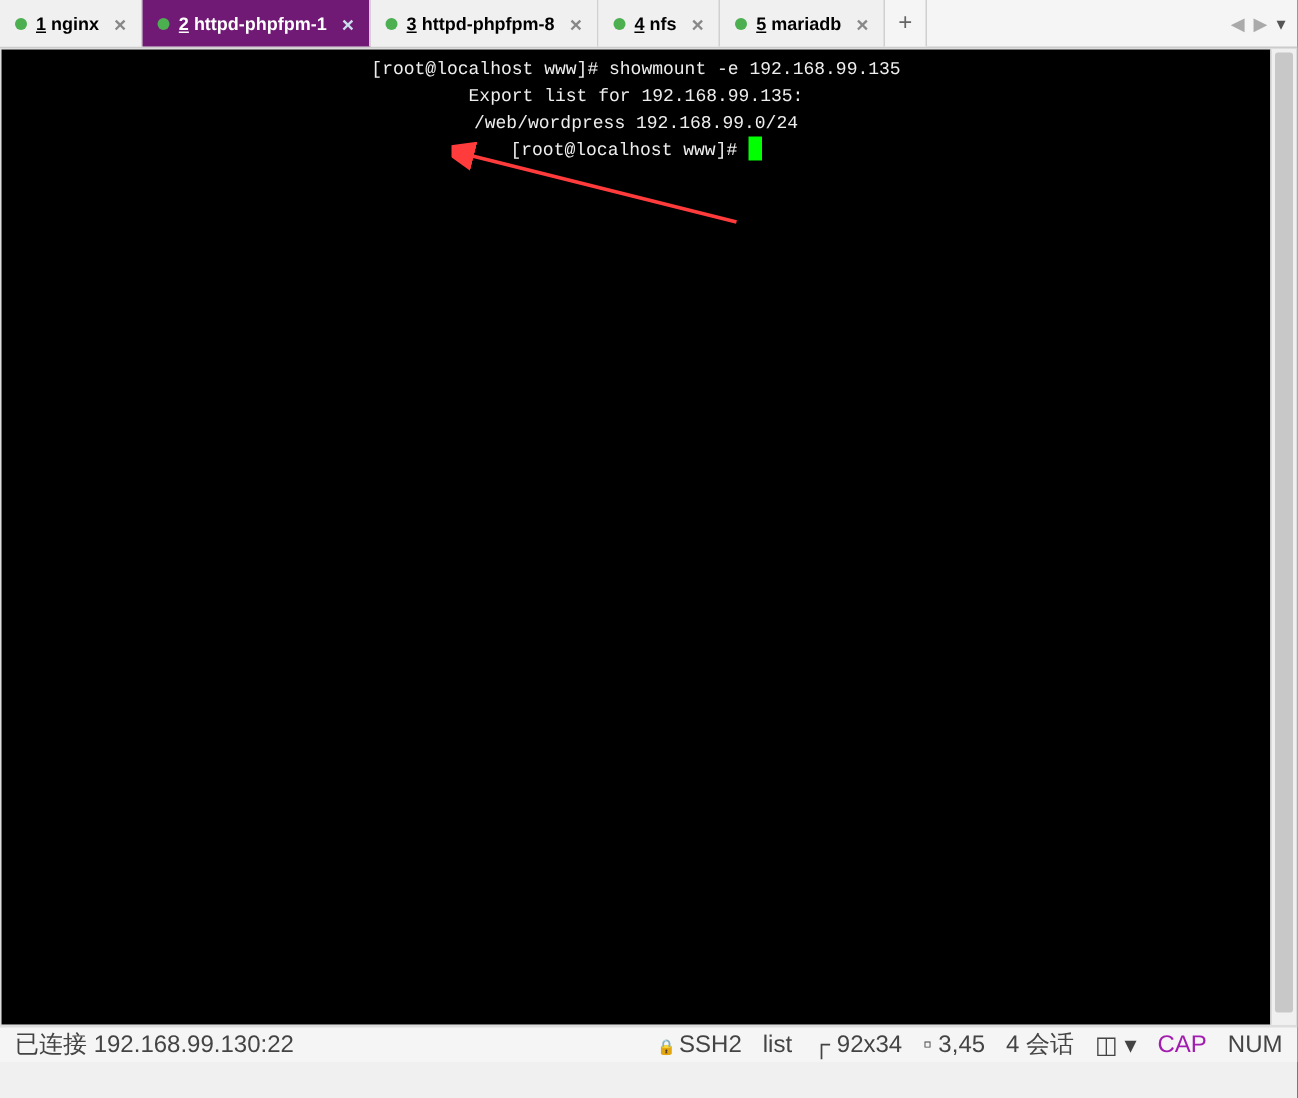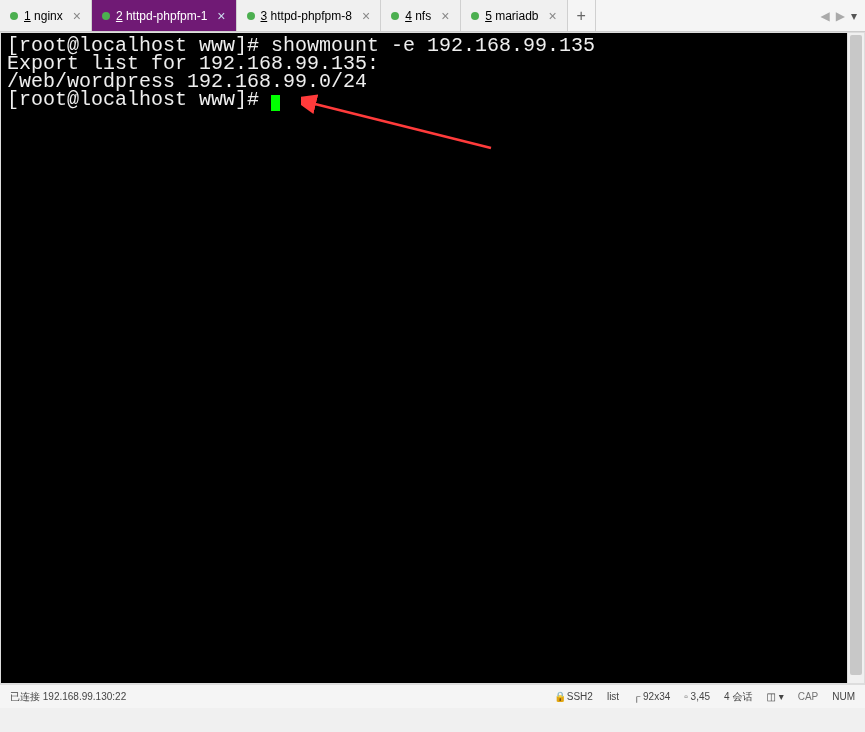--- a/index.html
+++ b/index.html
@@ -26,20 +26,21 @@
     }
     .tab {
       display: flex;
       align-items: center;
       padding: 0 10px;
       border-right: 1px solid #d0d0d0;
       background: #f0f0f0;
       cursor: pointer;
       gap: 6px;
       min-width: 80px;
+      font-weight: bold;
     }
     .tab.active {
       background: #701a75;
       color: #fff;
     }
     .tab-dot {
       width: 8px;
       height: 8px;
       border-radius: 50%;
       background: #4caf50;
@@ -92,26 +93,27 @@
       height: 652px;
       background: #fff;
       border: 1px solid #ddd;
       display: flex;
     }
     .terminal {
       flex: 1;
       background: #000;
       color: #eee;
       font-family: "Consolas", "Courier New", monospace;
-      font-size: 20px;
+      font-size: 12px;
       line-height: 18px;
       padding: 4px 6px;
       white-space: pre;
       overflow: hidden;
       position: relative;
+      text-align: center;
     }
     .terminal .cursor {
       display: inline-block;
       width: 9px;
       height: 16px;
       background: #00ff00;
       vertical-align: text-bottom;
     }
     .scrollbar-track {
       width: 17px;
@@ -134,32 +136,32 @@
       left: 300px;
       pointer-events: none;
     }
     .status-bar {
       height: 24px;
       background: #f5f5f5;
       border-top: 1px solid #ddd;
       display: flex;
       align-items: center;
       padding: 0 10px;
-      font-size: 10px;
+      font-size: 16px;
       color: #444;
       gap: 14px;
     }
     .status-bar .spacer {
       flex: 1;
     }
     .status-item {
       white-space: nowrap;
     }
     .status-cap {
-      color: #737373;
+      color: #a21caf;
     }
     .lock-icon {
       display: inline-block;
       width: 10px;
       height: 10px;
       position: relative;
     }
     .lock-icon::before {
       content: "🔒";
       font-size: 10px;

